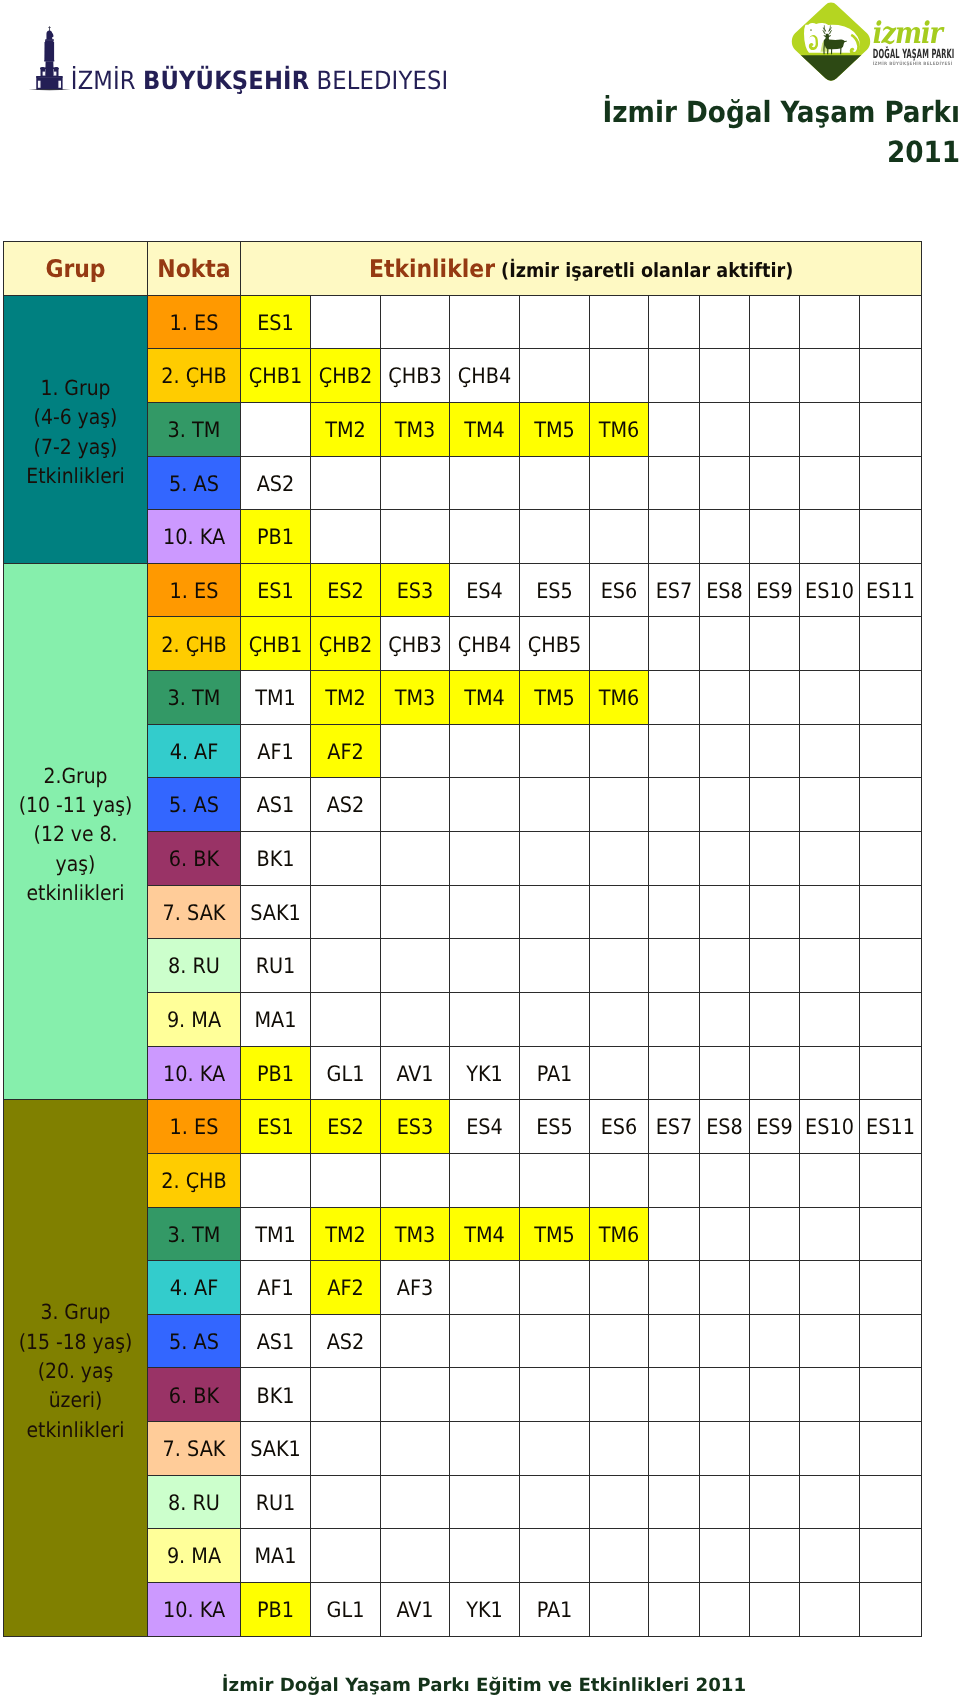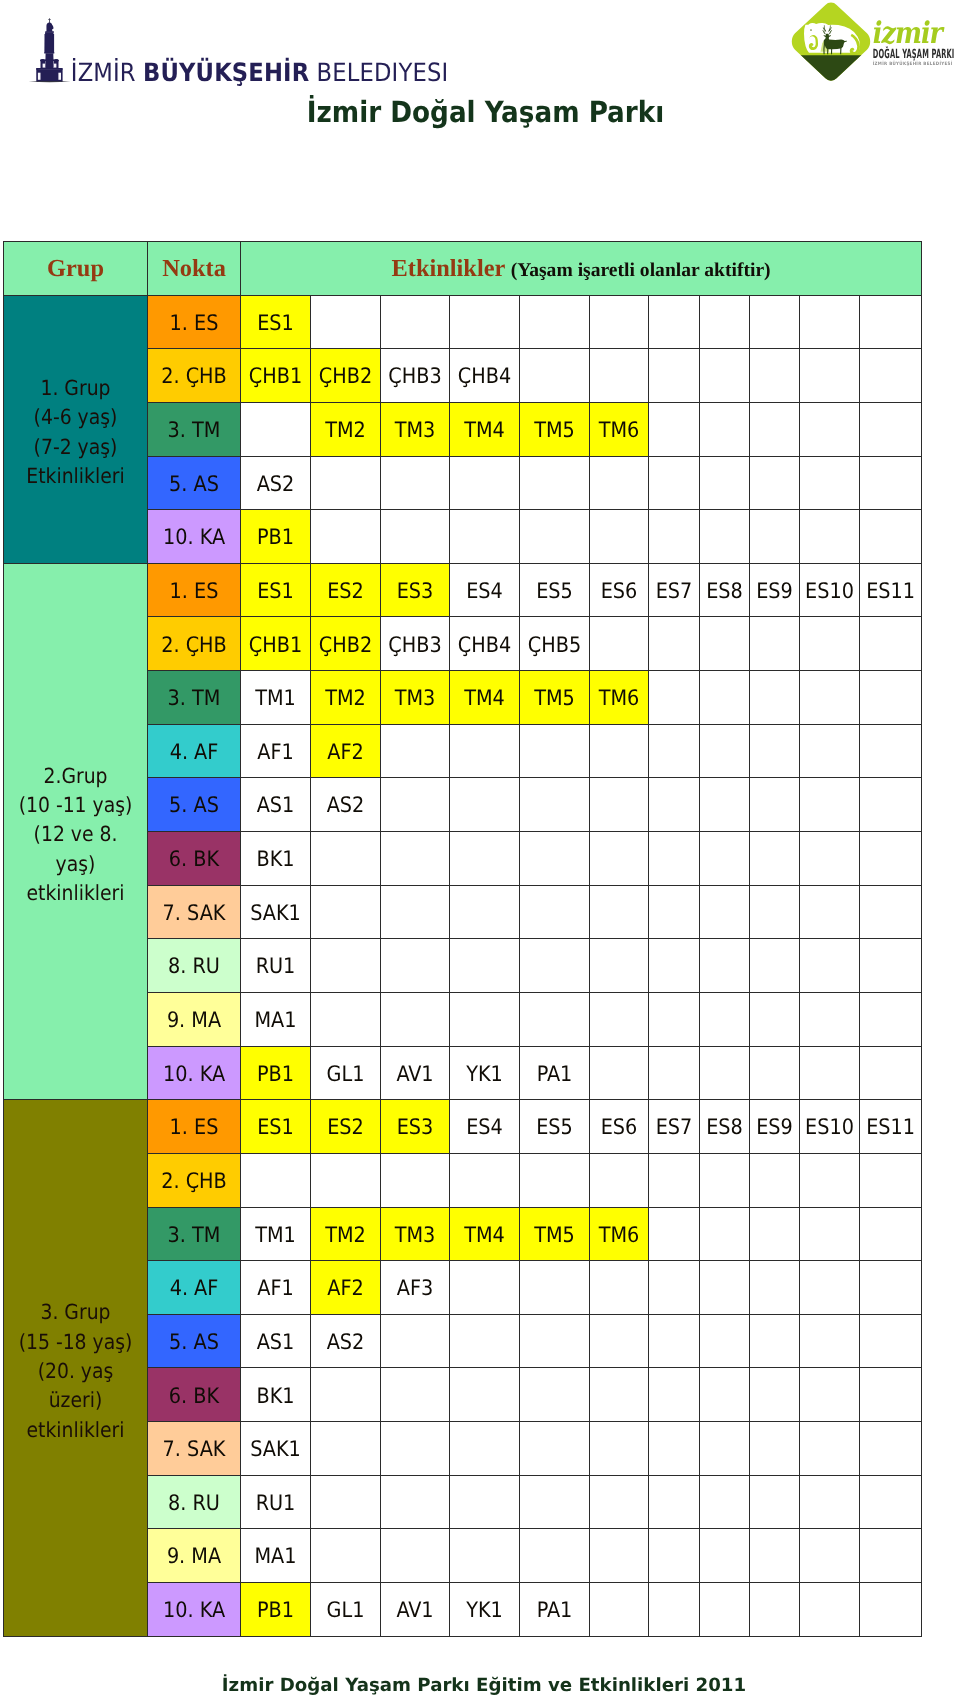--- a/index.html
+++ b/index.html
@@ -3,41 +3,41 @@
 <meta charset="utf-8">
 <title>İzmir Doğal Yaşam Parkı Eğitim ve Etkinlikleri 2011</title>
 <style>
   html,body{margin:0;padding:0;background:#fff;}
   body{width:960px;height:1700px;overflow:hidden;
        font-family:"DejaVu Sans","Liberation Sans",sans-serif;
        -webkit-font-smoothing:antialiased;text-rendering:geometricPrecision;}
   .page{position:relative;width:960px;height:1700px;background:#fff;}
 
   
-  .logo-left{position:absolute;left:0;top:8px;width:470px;height:86px;}
+  .logo-left{position:absolute;left:0;top:16px;width:470px;height:86px;}
   .logo-right{position:absolute;left:789px;top:0;width:171px;height:86px;}
 
   
-  .title{position:absolute;left:0;top:91.5px;width:960px;text-align:center;
+  .title{position:absolute;left:0;top:91.5px;width:960px;text-align:right;
          color:#14351B;font-weight:bold;font-size:29.2px;font-stretch:condensed;
          line-height:40.5px;}
   .title div{white-space:nowrap;}
   .t1{margin-left:11px;}
   .t2{margin-left:12px;}
   .t3{margin-left:10px;}
 
   
   .tbl{position:absolute;left:3px;top:241px;width:918px;border-collapse:collapse;
        table-layout:fixed;height:1396px;}
   .tbl td,.tbl th{border:1px solid #2b2b2b;padding:0;margin:0;
        font-weight:normal;font-size:21.4px;font-stretch:condensed;color:#100C06;
        text-align:center;vertical-align:middle;overflow:hidden;line-height:1.1;}
   .tbl td>span,.tbl th>span{position:relative;top:1.5px;}
   .tbl td.grp>span{top:3.5px;margin-top:28px;}
-  .hdr{height:54px;background:#86efac;font-family:Liberation Serif, serif;}
+  .hdr{height:54px;background:#fef9c3;}
   .tbl tr{height:53.6px;}
   .hdr .h{color:#953A12;font-weight:bold;font-size:24.4px;font-stretch:condensed;}
   .hdr .note{color:#120E08;font-weight:bold;font-size:19.6px;font-stretch:condensed;}
   .tbl td.grp{font-size:20.9px;line-height:29.3px;color:#190E08;padding:0 2px;}
   .tbl td.nokta{font-size:21.4px;}
   .tbl td.cell{font-size:21.4px;}
   .bot{border-bottom:1px solid #2b2b2b;}
 
   
   .footer{position:absolute;left:0;top:1676px;width:960px;text-align:center;
@@ -156,20 +156,21 @@
   <g>
     <text x="0" y="0" transform="translate(83.8,42.6) scale(0.85,1)" font-family="'DejaVu Serif','Liberation Serif',serif" font-style="italic" font-weight="bold" font-size="30" fill="#A5CC1F" letter-spacing="-1.2">izmir</text>
     <text x="0" y="0" transform="translate(83.8,58.0) scale(0.53,1)" font-family="'DejaVu Sans','Liberation Sans',sans-serif" font-weight="bold" font-size="12.6" fill="#2D2D2D" letter-spacing="0.3">DOĞAL YAŞAM PARKI</text>
     <text x="0" y="0" transform="translate(83.8,64.7) scale(0.88,1)" font-family="'DejaVu Sans','Liberation Sans',sans-serif" font-weight="bold" font-size="4.6" fill="#909090" letter-spacing="0.35">İZMİR BÜYÜKŞEHİR BELEDİYESİ</text>
   </g>
 </svg>
   </div>
 
   <div class="title">
     <div class="t1">İzmir Doğal Yaşam Parkı</div>
+    <div class="t3">2011</div>
   </div>
 
   <table class="tbl">
     <colgroup>
       <col style="width:144px">
       <col style="width:93px">
       <col style="width:70px">
       <col style="width:70px">
       <col style="width:69px">
       <col style="width:70px">
@@ -178,21 +179,21 @@
       <col style="width:51px">
       <col style="width:50px">
       <col style="width:50px">
       <col style="width:60px">
       <col style="width:62px">
     </colgroup>
     <tbody>
         <tr class="hdr">
           <th><span class="h">Grup</span></th>
           <th><span class="h">Nokta</span></th>
-          <th colspan="11"><span class="h">Etkinlikler</span> <span class="note">(Yaşam işaretli olanlar aktiftir)</span></th>
+          <th colspan="11"><span class="h">Etkinlikler</span> <span class="note">(İzmir işaretli olanlar aktiftir)</span></th>
         </tr>
     <tr>
           <td rowspan="5" class="grp" style="background: rgb(0, 128, 128);"><span>1. Grup</span><br><span>(4-6 yaş)</span><br><span>(7-2 yaş)</span><br><span>Etkinlikleri</span></td>
           <td class="nokta" style="background: rgb(255, 153, 0);"><span>1. ES</span></td>
           <td class="cell" style="background: rgb(255, 255, 0);"><span>ES1</span></td>
           <td class="cell"></td>
           <td class="cell"></td>
           <td class="cell"></td>
           <td class="cell"></td>
           <td class="cell"></td>

